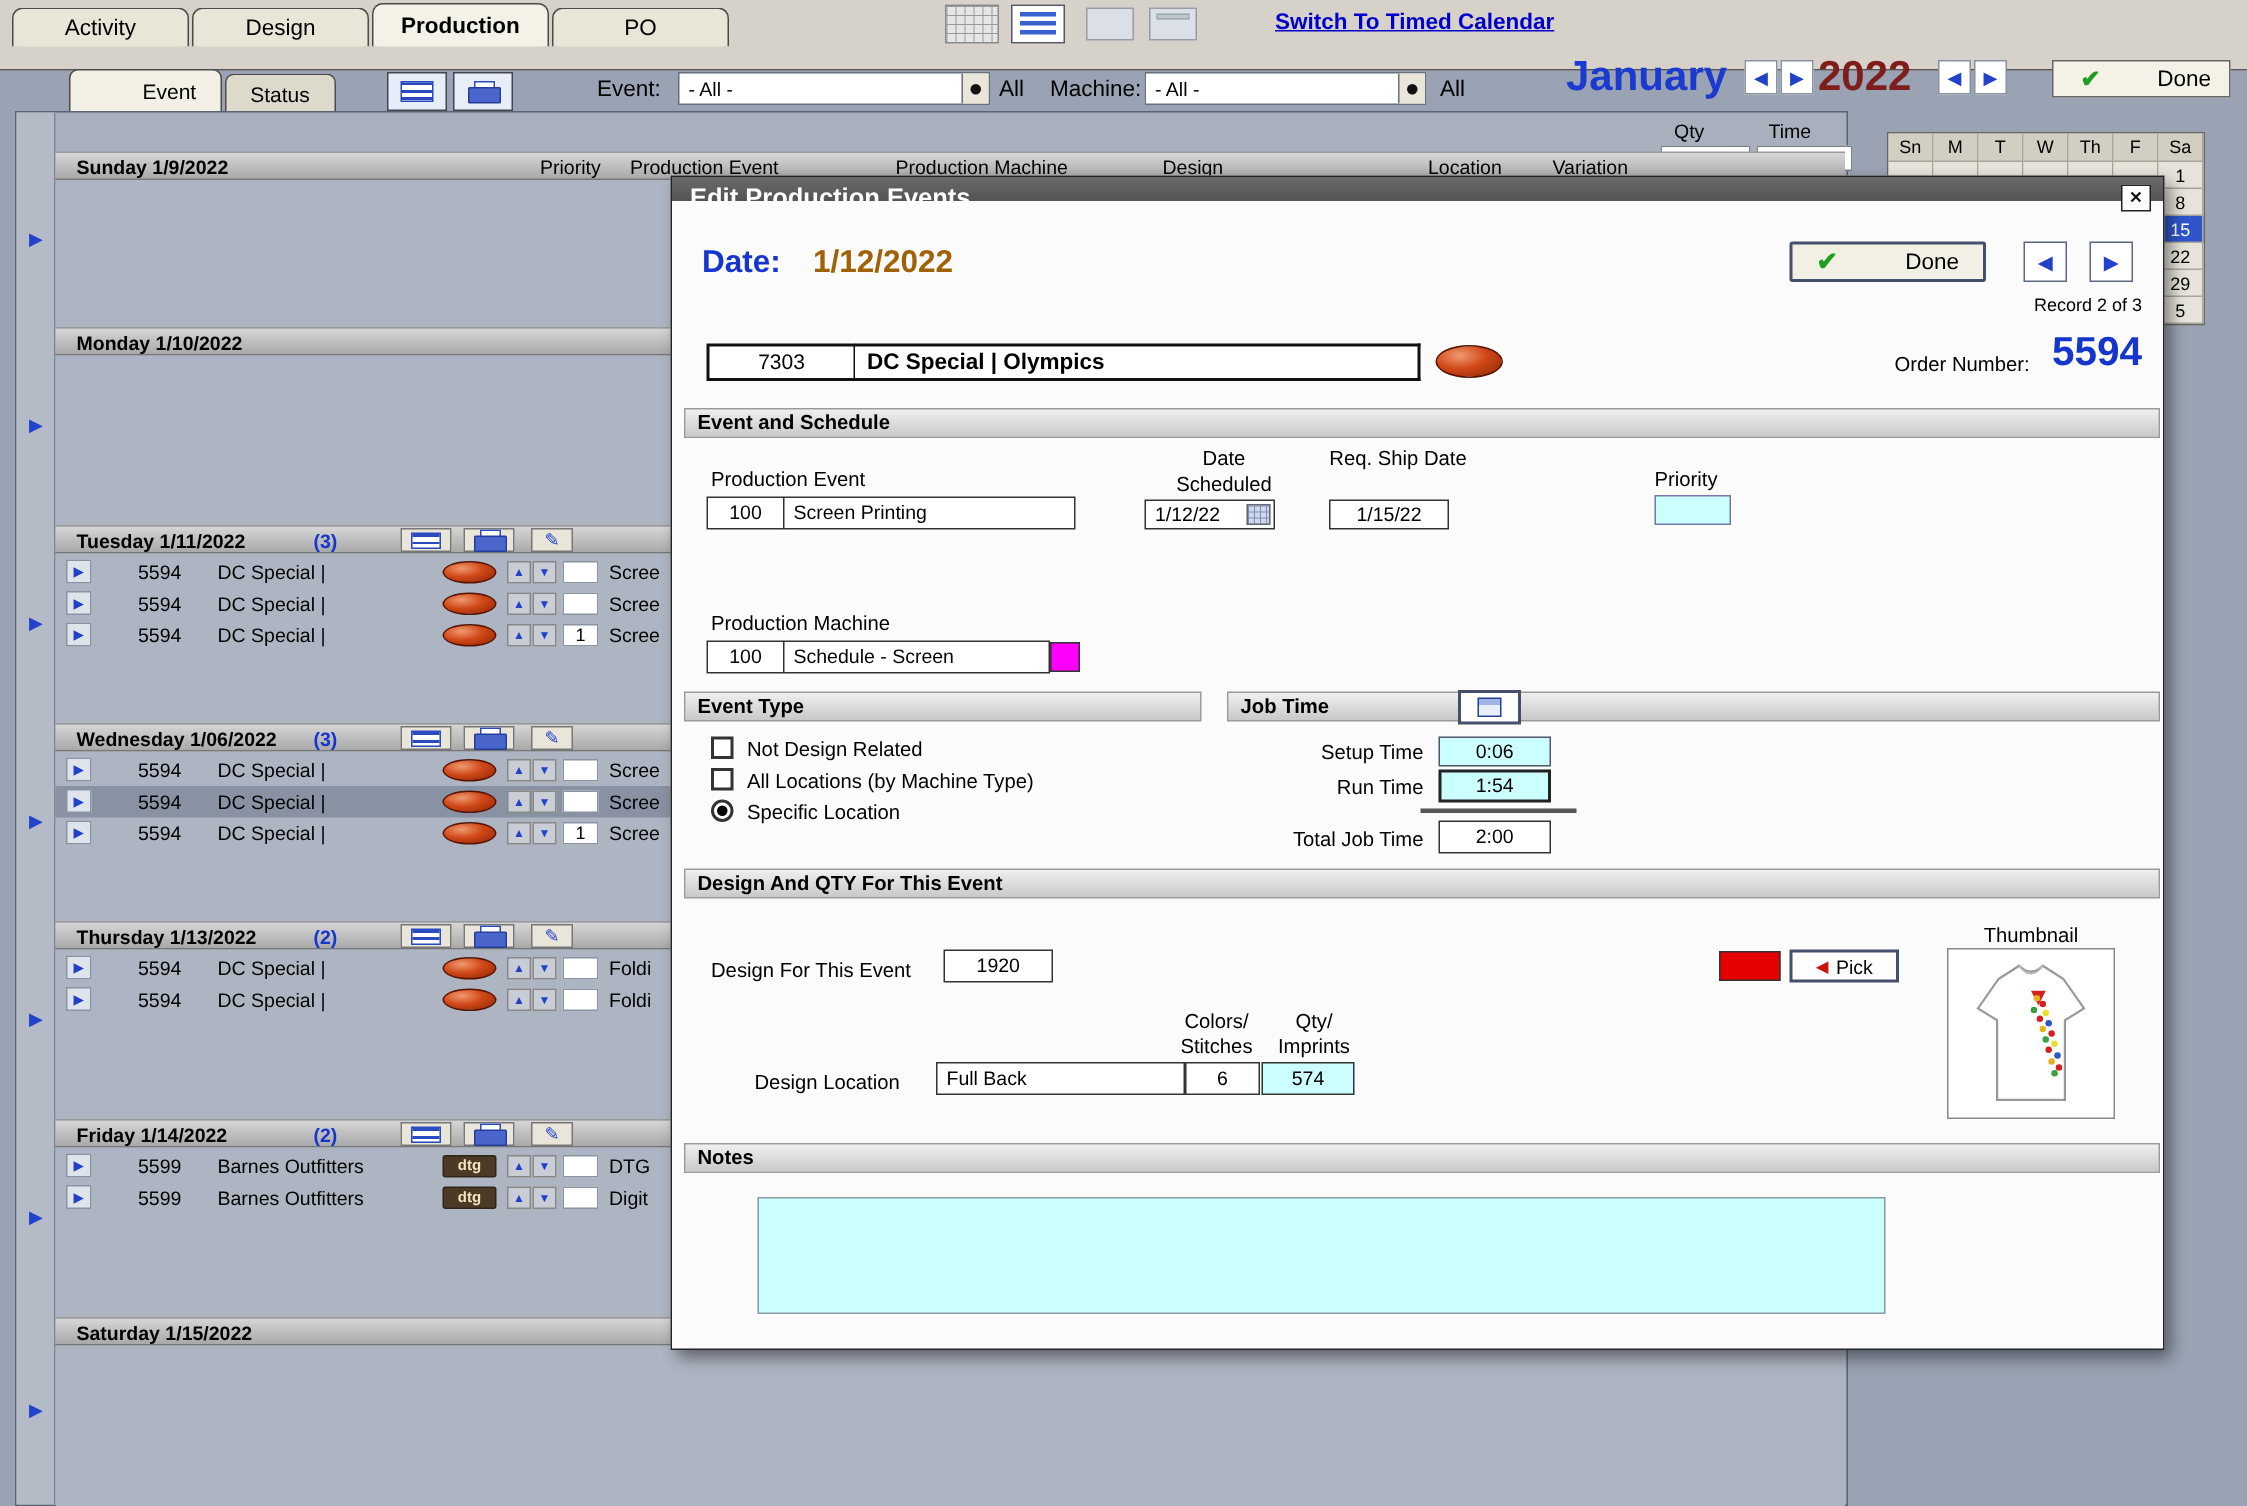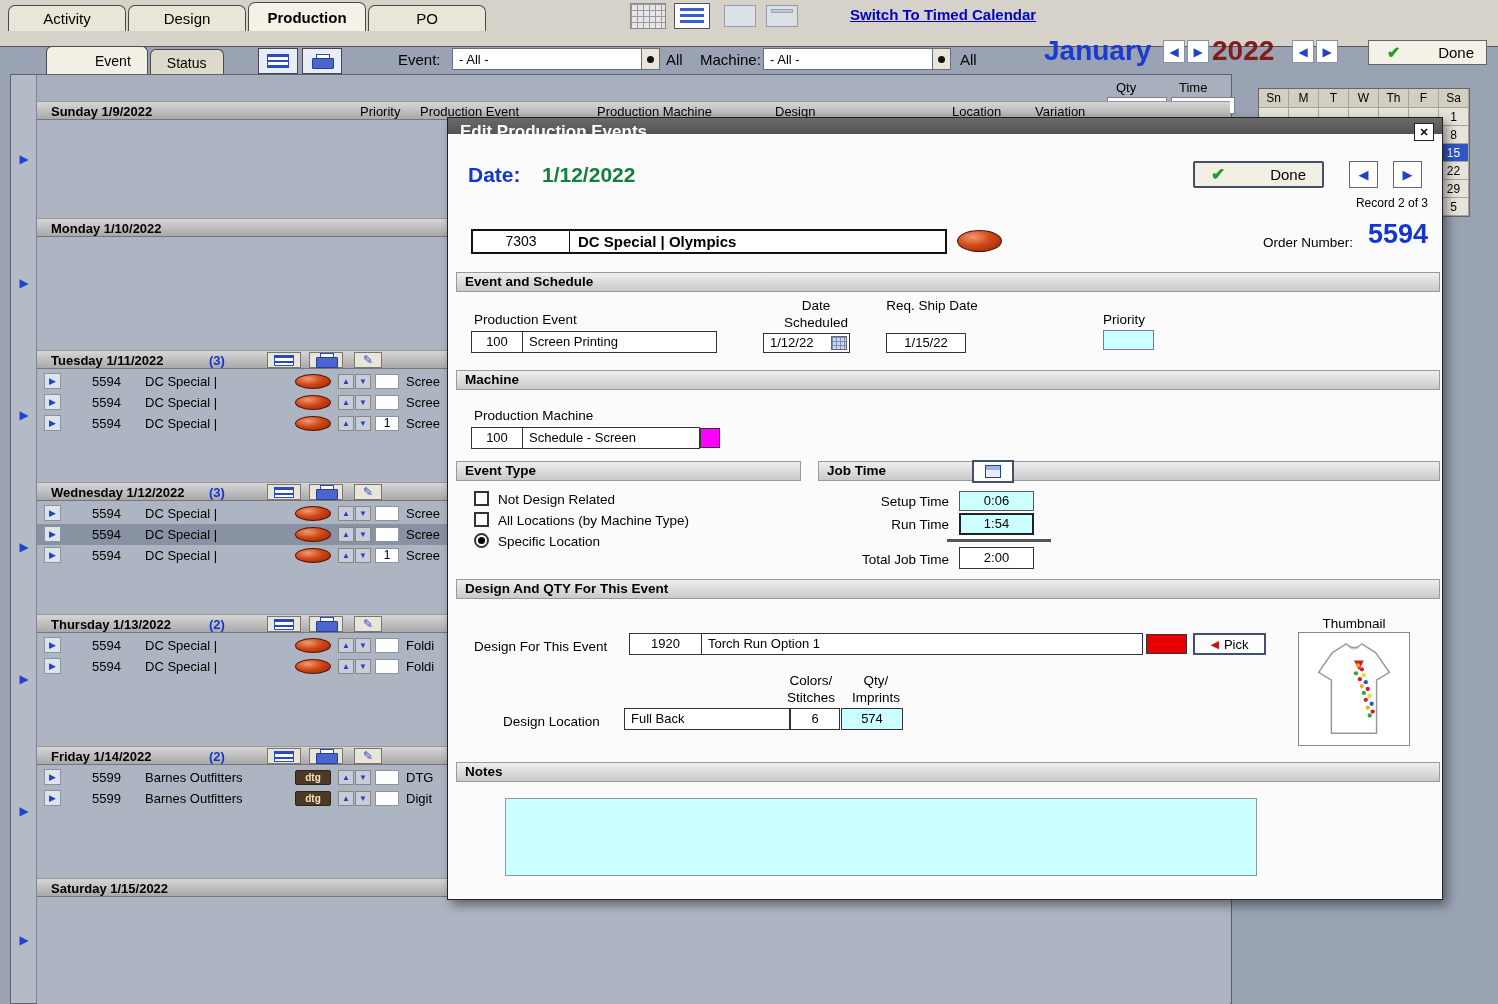--- a/index.html
+++ b/index.html
@@ -86,21 +86,21 @@
 .mini-row{display:flex;}
 .mini-cell{width:30px;height:18px;border-right:1px solid #a8a49a;border-bottom:1px solid #a8a49a;font-size:12px;text-align:center;line-height:18px;background:#e6e3da;}
 .mini-cell.hd{background:#d2cec2;height:19px;line-height:19px;}
 .mini-cell.sel{background:#2f55cc;color:#fff;}
 
 
 #dialog{position:absolute;left:447px;top:117px;width:996px;height:783px;background:#fbfbfb;border:1px solid #222;box-shadow:4px 5px 10px rgba(0,0,0,0.45);z-index:10;}
 #d-title{position:absolute;left:0;top:0;right:0;height:16px;background:linear-gradient(#6a6a6a,#545454);color:#fff;font-weight:bold;font-size:17px;line-height:28px;padding-left:12px;}
 #d-close{position:absolute;right:8px;top:5px;width:20px;height:18px;background:#fff;border:1px solid #222;color:#111;font-size:11px;font-weight:bold;text-align:center;line-height:16px;cursor:pointer;}
 #d-date-label{position:absolute;left:20px;top:45px;font-size:21px;font-weight:bold;color:#1536cc;}
-#d-date-value{position:absolute;left:94px;top:45px;font-size:21px;font-weight:600;color:#15803d;}
+#d-date-value{position:absolute;left:94px;top:45px;font-size:21px;font-weight:600;color:#a16207;}
 #d-done{position:absolute;left:745px;top:43px;width:131px;height:27px;background:#f2efe4;border:2px solid #44506b;border-radius:2px;display:flex;align-items:center;cursor:pointer;}
 #d-done .check{margin-left:16px;font-size:17px;}
 #d-done .done-lbl{margin-left:auto;margin-right:16px;font-size:15px;}
 .navbtn2{position:absolute;width:29px;height:27px;background:#fff;border:1px solid #5a6880;color:#2141c8;font-size:13px;display:flex;align-items:center;justify-content:center;cursor:pointer;}
 #d-prev{left:901px;top:43px;}#d-next{left:945px;top:43px;}
 #d-record{position:absolute;left:830px;top:78px;width:150px;text-align:right;font-size:12px;}
 .field{position:absolute;background:#fff;border:1px solid #333;font-size:13px;line-height:20px;padding-left:6px;white-space:nowrap;overflow:hidden;}
 .field.ctr{text-align:center;padding-left:0;}
 .cyan{background:#ccffff;}
 #d-ordcode{left:23px;top:111px;width:100px;height:25px;border:2px solid #111;text-align:center;padding-left:0;line-height:21px;font-size:14px;}
@@ -284,21 +284,21 @@
         <span class="row-client">DC Special |</span>
         <div class="row-oval"></div>
         <div class="row-up">▲</div>
         <div class="row-down">▼</div>
         <div class="row-box">1</div>
         <span class="row-event">Scree</span>
       </div>
     </div>
     <div class="strip-play" style="top: 465px;">▶</div>
     <div class="day-bar" style="top: 407px;">
-      <span class="day-date">Wednesday 1/12/2022</span>
+      <span class="day-date">Wednesday 1/06/2022</span>
       <span class="day-count">(3)</span>
       <div class="bar-btn rowsb">
         <div class="icon-rows sm"></div>
       </div>
       <div class="bar-btn printb">
         <div class="icon-printer"></div>
       </div>
       <div class="bar-btn pencb">✎</div>
     </div>
     <div class="day-content" style="top: 426px; height: 113px;">
@@ -502,21 +502,20 @@
   <div id="sched-label" class="wraplbl">Date Scheduled</div>
   <div id="sched-field" class="field">
     <span>1/12/22</span>
     <div id="cal-btn"></div>
   </div>
   <div id="ship-label" class="wraplbl">Req. Ship Date</div>
   <div id="ship-field" class="field ctr">1/15/22</div>
   <span id="pri-label" class="dlbl">Priority</span>
   <div id="pri-field" class="field cyan"></div>
 
-  <div id="sec-machine" class="sec-hdr">Machine</div>
   <span id="pm-label" class="dlbl">Production Machine</span>
   <div id="pm-code" class="field ctr">100</div>
   <div id="pm-name" class="field">Schedule - Screen</div>
   <div id="pm-swatch" style="background: rgb(255, 0, 255);"></div>
 
   <div id="sec-et" class="sec-hdr">Event Type</div>
   <div id="sec-jt" class="sec-hdr">
     <span>Job Time</span>
     <div id="calc-btn">
         <div class="calc-icon"></div>
@@ -526,21 +525,20 @@
   <div id="setup-field" class="field ctr cyan">0:06</div>
   <div id="run-label" class="rlbl">Run Time</div>
   <div id="run-field" class="field ctr cyan">1:54</div>
   <div id="sum-line"></div>
   <div id="total-label" class="rlbl">Total Job Time</div>
   <div id="total-field" class="field ctr">2:00</div>
 
   <div id="sec-design" class="sec-hdr">Design And QTY For This Event</div>
   <span id="dfe-label" class="dlbl">Design For This Event</span>
   <div id="dfe-code" class="field ctr">1920</div>
-  <div id="dfe-name" class="field">Torch Run Option 1</div>
   <div id="dfe-swatch" style="background: rgb(230, 0, 0);"></div>
   <div id="pick-btn">
     <span class="pick-arrow">◀</span>
     <span>Pick</span>
   </div>
   <div id="thumb-label" class="wraplbl">Thumbnail</div>
   <div id="thumb-box">
     <svg viewBox="0 0 112 114" width="110" height="112">
       <path d="M34 20 L48 11 Q56 19 64 11 L78 20 L92 40 L79 48 L79 102 L33 102 L33 48 L20 40 Z" fill="#ffffff" stroke="#999999" stroke-width="1.5"></path>
       <path d="M48 11 Q56 22 64 11" fill="none" stroke="#bbbbbb" stroke-width="1"></path>

